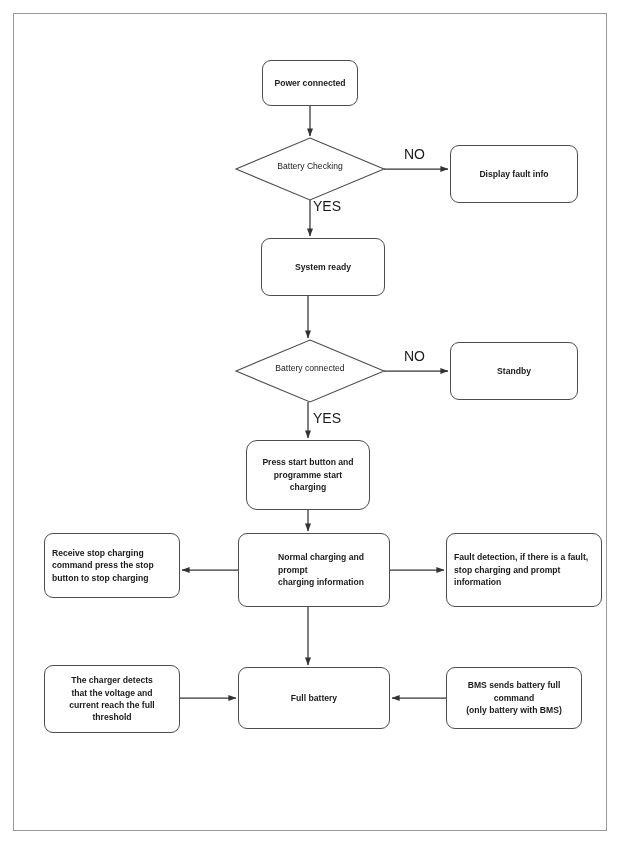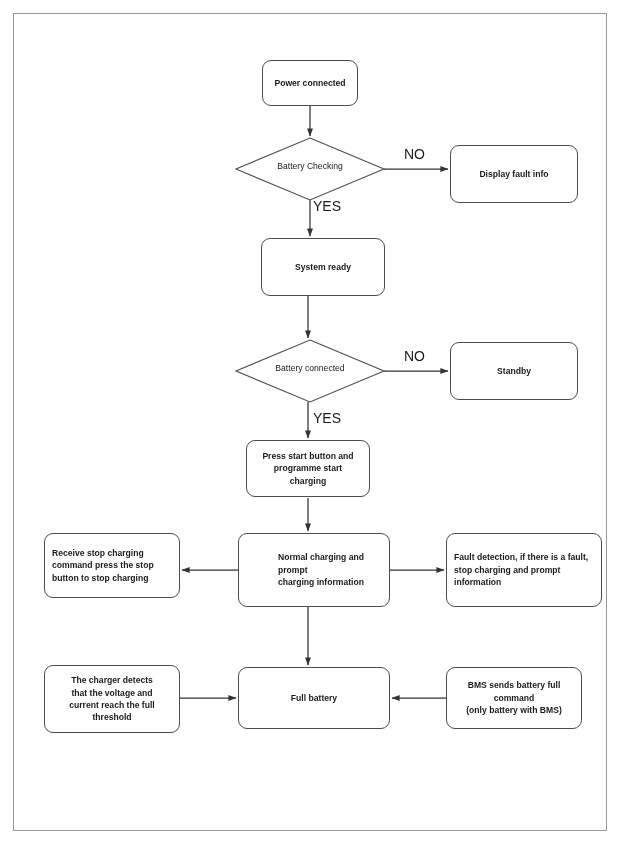--- a/index.html
+++ b/index.html
@@ -125,21 +125,21 @@
   </div>
 
   <div class="node center" style="left:246px;top:238px;width:124px;height:58px;margin-left:15px;">
     <span class="txt">System ready</span>
   </div>
 
   <div class="node center" style="left:450px;top:342px;width:128px;height:58px;">
     <span class="txt">Standby</span>
   </div>
 
-  <div class="node center" style="left:246px;top:440px;width:124px;height:57px;">
+  <div class="node center" style="left:246px;top:440px;width:124px;height:70px;border-radius:11px;">
     <span class="txt">Press start button and
 programme start
 charging</span>
   </div>
 
   <div class="node leftal" style="left:44px;top:533px;width:136px;height:65px;">
     <span class="txt">Receive stop charging
 command press the stop
 button to stop charging</span>
   </div>

